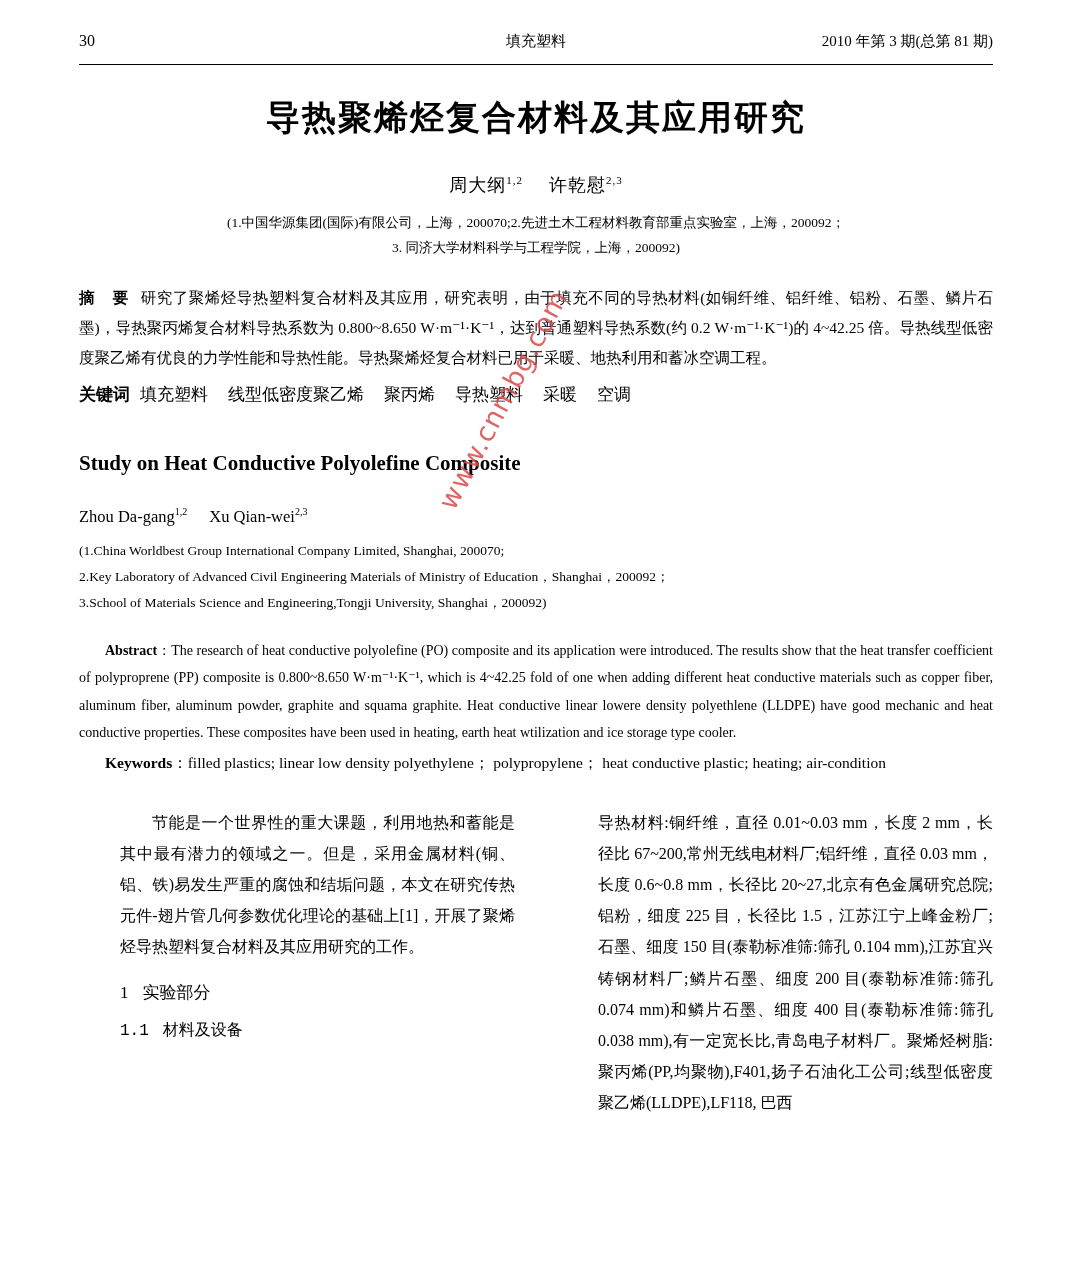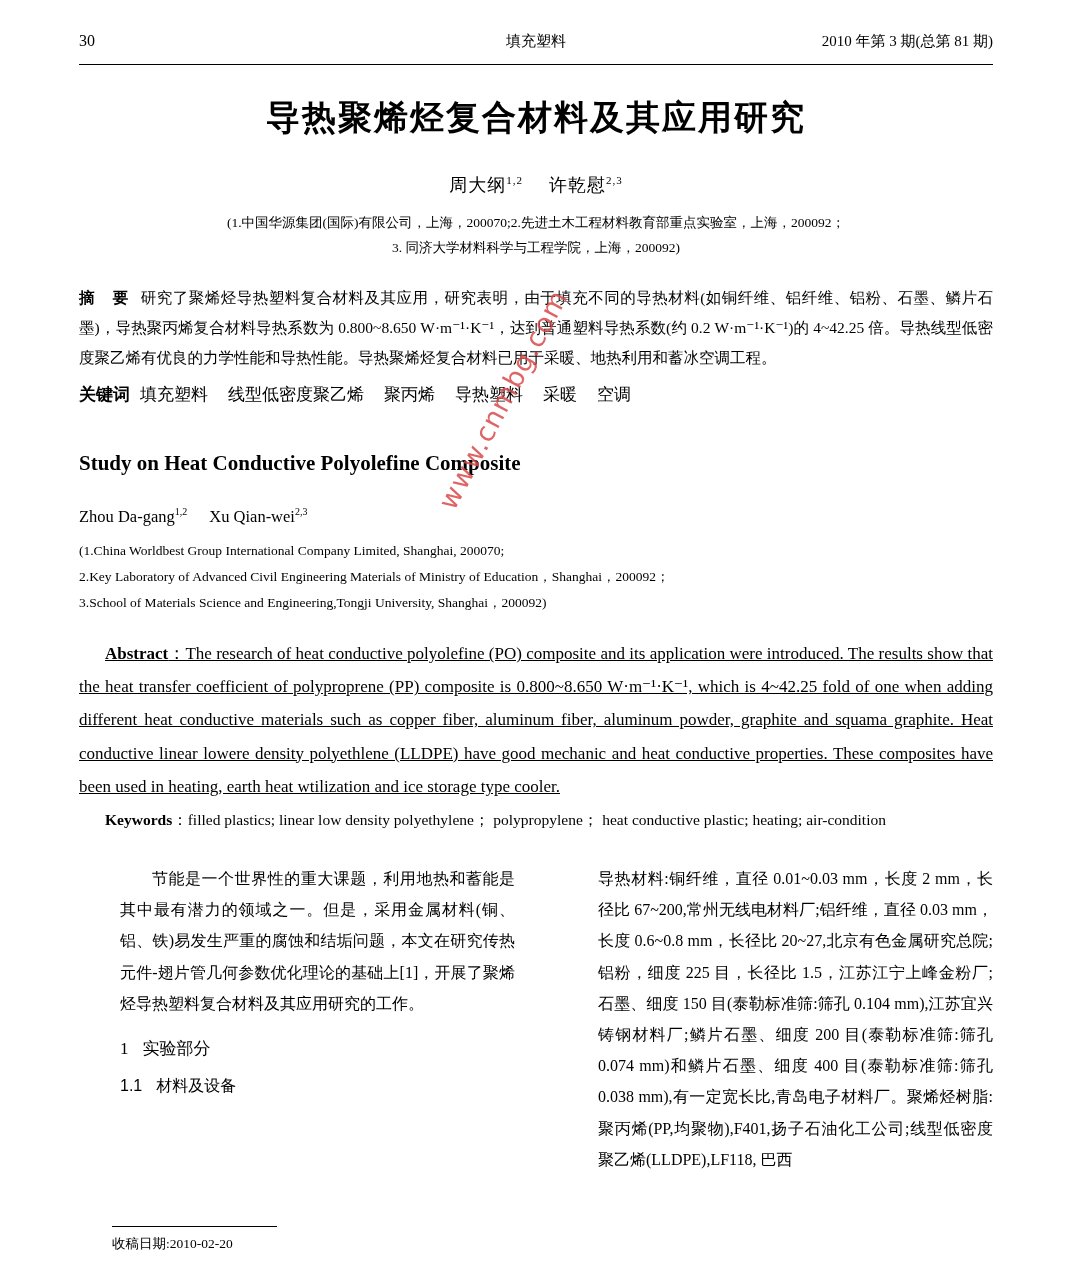--- a/index.html
+++ b/index.html
@@ -110,26 +110,25 @@
   }
   .en-authors sup { font-size: 10px; }
   .en-authors .gap { display: inline-block; width: 22px; }
   .en-affil {
     text-align: left;
     font-size: 13.5px;
     line-height: 1.9;
     margin-top: 12px;
   }
   .en-abs {
-    font-size: 17px;
+    font-size: 14px;
     line-height: 1.95;
     text-align: justify;
     margin-top: 22px;
     text-indent: 26px;
-    text-decoration: underline;
   }
   .en-abs b { font-weight: bold; }
   .en-kw {
     font-size: 15.5px;
     line-height: 1.95;
     text-align: justify;
     margin-top: 2px;
     text-indent: 26px;
   }
   
@@ -152,21 +151,21 @@
     font-size: 17px;
     margin-top: 18px;
     margin-bottom: 0;
   }
   .sec-h1 .num { margin-right: 14px; font-family: "Liberation Serif", serif;}
   .sec-h2 {
     font-family: "DejaVu Sans", sans-serif;
     font-size: 16px;
     margin-top: 16px;
   }
-  .sec-h2 .num { margin-right: 14px; font-family: Liberation Sans, sans-serif;}
+  .sec-h2 .num { margin-right: 14px; font-family: Liberation Mono, monospace;}
   
   .footnote {
     position: absolute;
     left: 112px;
     bottom: 16px;
     width: 406px;
   }
   .footnote .fn-rule {
     border-top: 1px solid #000;
     width: 165px;
@@ -250,20 +249,16 @@
       </div>
       <div class="sec-h2">
         <span class="num">1.1</span><span>材料及设备</span>
       </div>
     </div>
     <div class="col">
       <p class="noind">导热材料:铜纤维，直径 0.01~0.03 mm，长度 2 mm，长径比 67~200,常州无线电材料厂;铝纤维，直径 0.03 mm，长度 0.6~0.8 mm，长径比 20~27,北京有色金属研究总院;铝粉，细度 225 目，长径比 1.5，江苏江宁上峰金粉厂;石墨、细度 150 目(泰勒标准筛:筛孔 0.104 mm),江苏宜兴铸钢材料厂;鳞片石墨、细度 200 目(泰勒标准筛:筛孔 0.074 mm)和鳞片石墨、细度 400 目(泰勒标准筛:筛孔 0.038 mm),有一定宽长比,青岛电子材料厂。聚烯烃树脂:聚丙烯(PP,均聚物),F401,扬子石油化工公司;线型低密度聚乙烯(LLDPE),LF118, 巴西</p>
     </div>
   </div>
 
-  <div class="footnote">
-    <div class="fn-rule"></div>
-    <div class="fn-text">收稿日期:2010-02-20</div>
-  </div>
 
   <div class="watermark">www.cnmbg.com</div>
 
 </div>
 
 </body></html>

